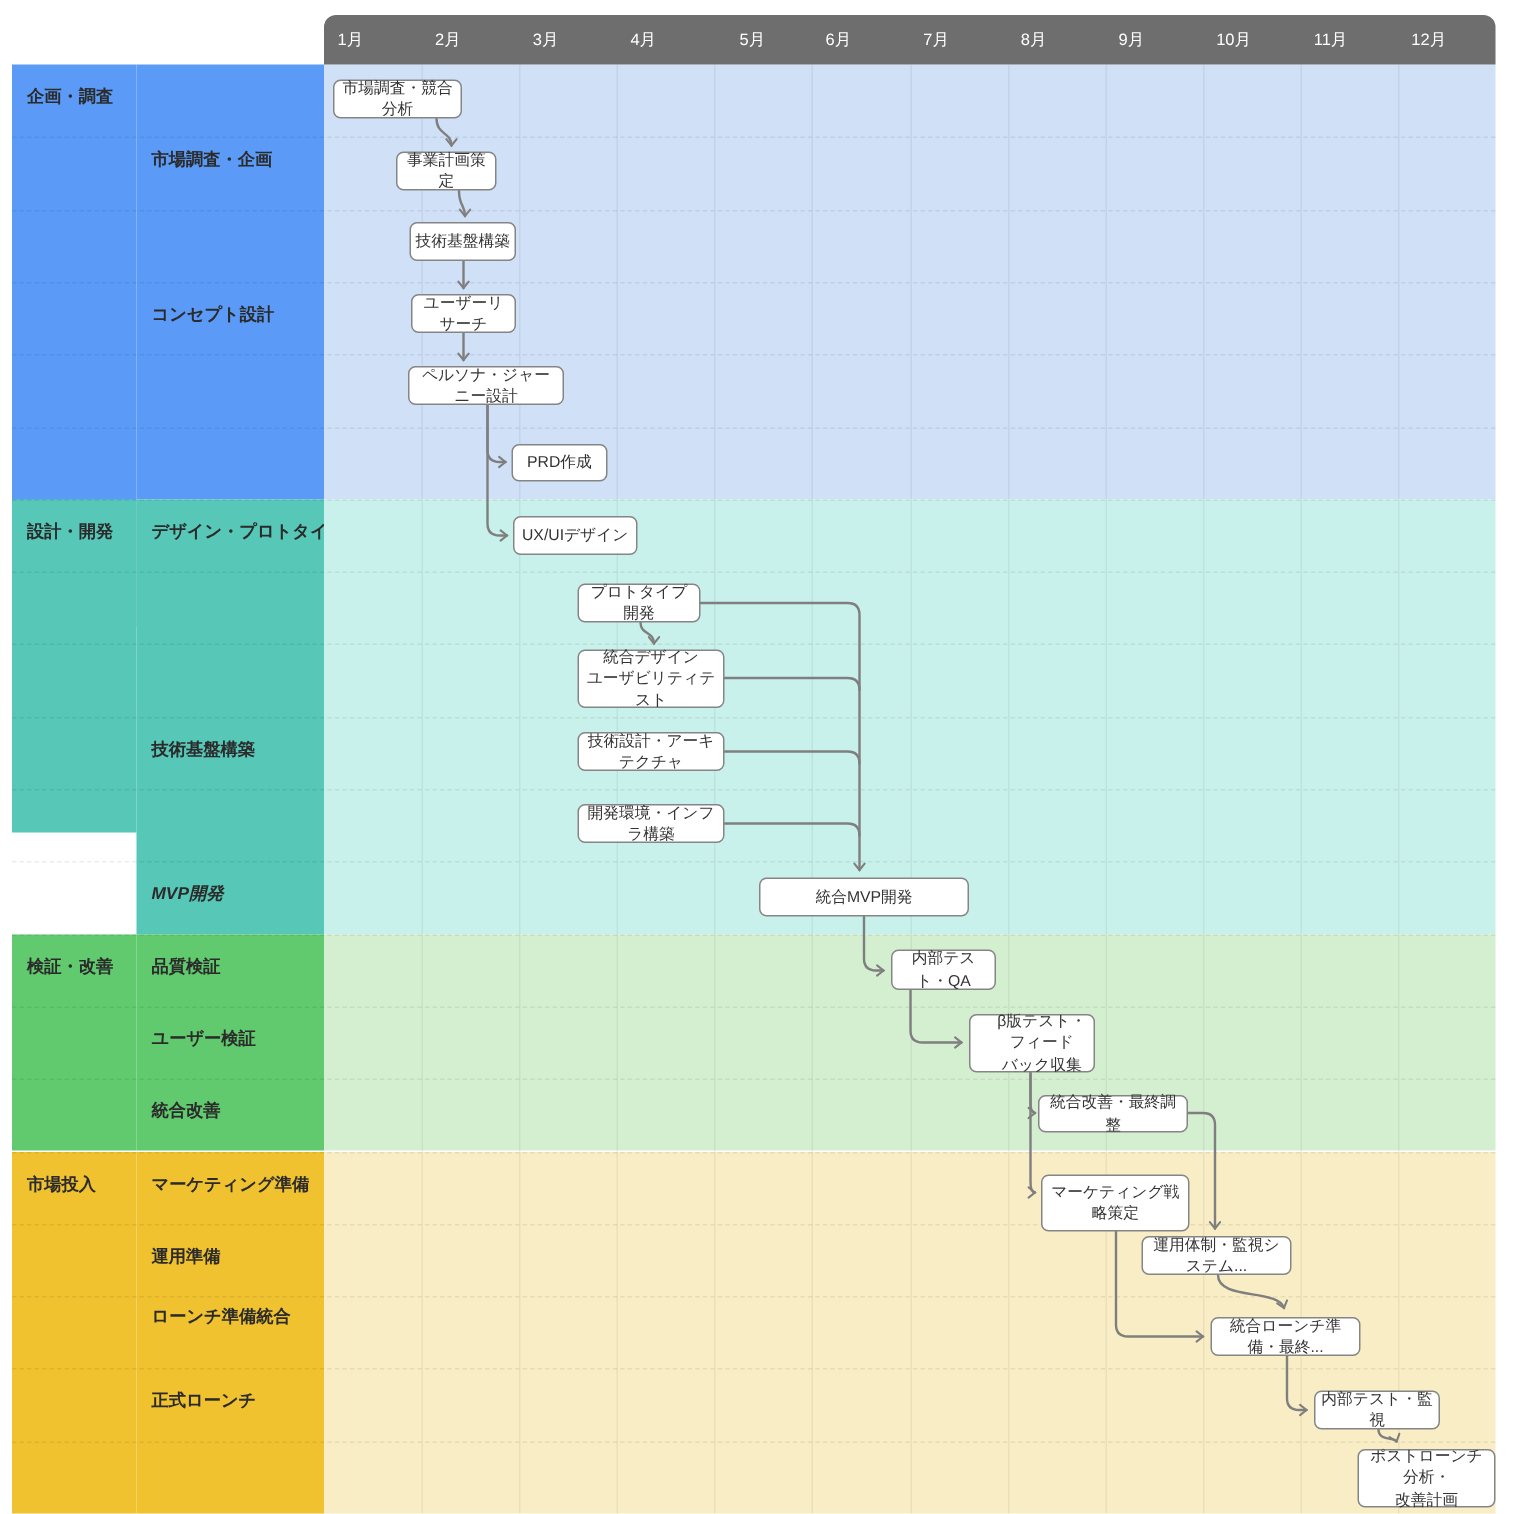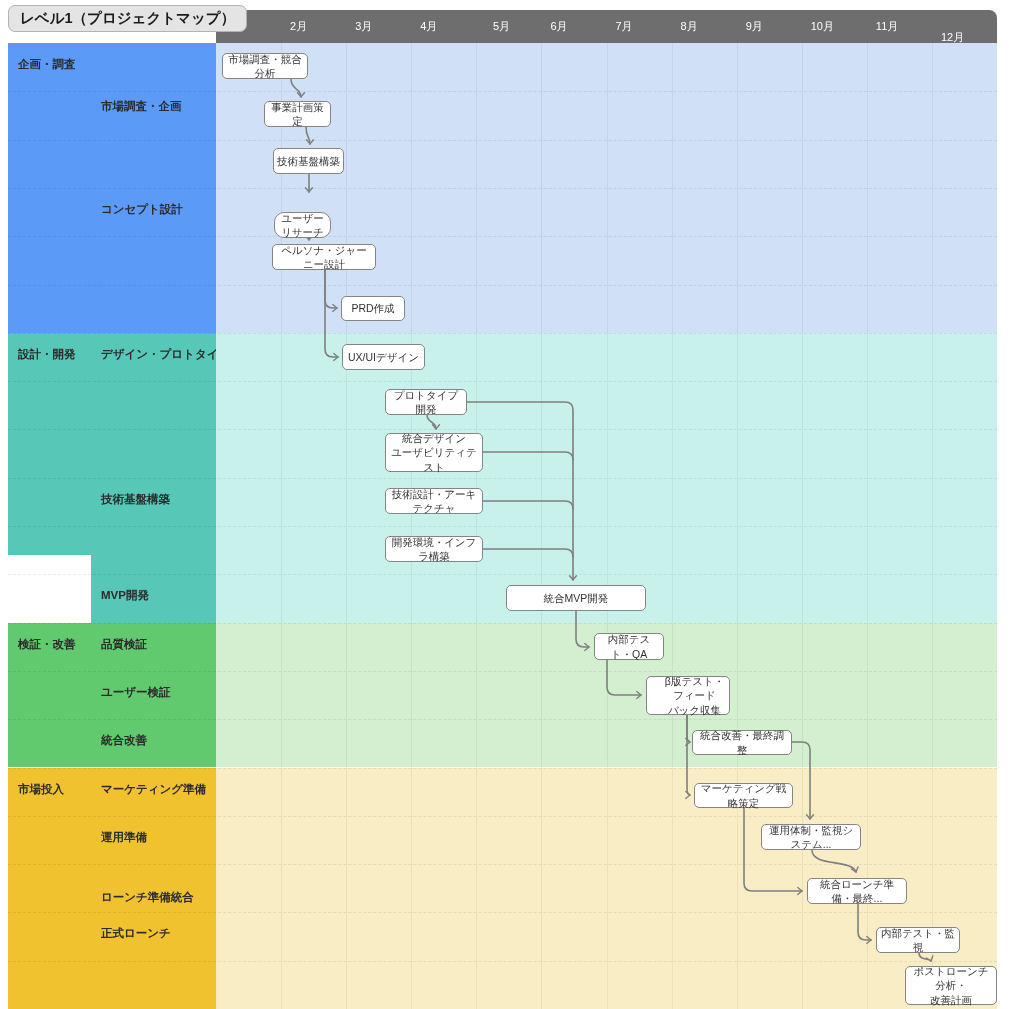--- a/index.html
+++ b/index.html
@@ -27,69 +27,68 @@
     font-size:10.5px;color:#333333;line-height:1.35;white-space:pre-line;z-index:20;
     box-sizing:border-box;padding:1px 3px;}
 
   #edge-layer{position:absolute;left:0;top:0;z-index:15;pointer-events:none;}
   #edge-layer path{fill:none;stroke:#7f7f7f;stroke-width:1.6px;stroke-linecap:round;}
 </style>
 </head>
 <body>
 
 <div id="canvas">
-  <div class="title-badge">レベル1（プロジェクトマップ）</div>
   <div class="month-header">
       <div class="month-label" style="left: 9px;">1月</div>
       <div class="month-label" style="left: 74.0833px;">2月</div>
       <div class="month-label" style="left: 139.167px;">3月</div>
       <div class="month-label" style="left: 204.25px;">4月</div>
       <div class="month-label" style="left: 277px;">5月</div>
       <div class="month-label" style="left: 334.417px;">6月</div>
       <div class="month-label" style="left: 399.5px;">7月</div>
       <div class="month-label" style="left: 464.583px;">8月</div>
       <div class="month-label" style="left: 529.667px;">9月</div>
       <div class="month-label" style="left: 594.75px;">10月</div>
       <div class="month-label" style="left: 659.833px;">11月</div>
-      <div class="month-label" style="left: 724.917px; margin-top: 11px;">12月</div>
+      <div class="month-label" style="left: 724.917px;">12月</div>
     </div>
   <div id="sections">
       <div class="sec-col" style="left: 8px; top: 43px; width: 83px; height: 375px; background: rgb(91, 155, 247);">
         <div class="sec-name" style="left: 10px; top: 14px;">企画・調査</div>
       </div>
       <div class="sec-col" style="left: 91px; top: 43px; width: 125px; height: 289.8px; background: rgb(91, 155, 247);">
         <div class="row-label" style="left: 10px; top: 14px; margin-top: 42px;">市場調査・企画</div>
         <div class="row-label" style="left: 10px; top: 158.9px;">コンセプト設計</div>
       </div>
       <div class="sec-chart" style="left: 216px; top: 43px; width: 781px; height: 289.8px; background: rgb(207, 224, 247);"></div>
       <div class="sec-col" style="left: 8px; top: 332.8px; width: 83px; height: 222px; background: rgb(87, 199, 183);">
         <div class="sec-name" style="left: 10px; top: 14px;">設計・開発</div>
       </div>
       <div class="sec-col" style="left: 91px; top: 332.8px; width: 125px; height: 289.8px; background: rgb(87, 199, 183);">
         <div class="row-label" style="left: 10px; top: 14px;">デザイン・プロトタイプ</div>
         <div class="row-label" style="left: 10px; top: 158.9px;">技術基盤構築</div>
-        <div class="row-label" style="left: 10px; top: 255.5px;">MVP開発</div>
+        <div class="row-label" style="left: 10px; top: 255.5px; font-style: italic;">MVP開発</div>
       </div>
       <div class="sec-chart" style="left: 216px; top: 332.8px; width: 781px; height: 289.8px; background: rgb(201, 241, 236);"></div>
       <div class="sec-col" style="left: 8px; top: 622.6px; width: 83px; height: 144.9px; background: rgb(97, 202, 110);">
         <div class="sec-name" style="left: 10px; top: 14px;">検証・改善</div>
       </div>
       <div class="sec-col" style="left: 91px; top: 622.6px; width: 125px; height: 144.9px; background: rgb(97, 202, 110);">
         <div class="row-label" style="left: 10px; top: 14px;">品質検証</div>
         <div class="row-label" style="left: 10px; top: 62.3px;">ユーザー検証</div>
         <div class="row-label" style="left: 10px; top: 110.6px;">統合改善</div>
       </div>
       <div class="sec-chart" style="left: 216px; top: 622.6px; width: 781px; height: 144.9px; background: rgb(212, 239, 208);"></div>
       <div class="sec-col" style="left: 8px; top: 767.5px; width: 83px; height: 241.5px; background: rgb(240, 194, 48);">
         <div class="sec-name" style="left: 10px; top: 14px;">市場投入</div>
       </div>
       <div class="sec-col" style="left: 91px; top: 767.5px; width: 125px; height: 241.5px; background: rgb(240, 194, 48);">
         <div class="row-label" style="left: 10px; top: 14px;">マーケティング準備</div>
         <div class="row-label" style="left: 10px; top: 62.3px;">運用準備</div>
-        <div class="row-label" style="left: 10px; top: 122px;">ローンチ準備統合</div>
+        <div class="row-label" style="left: 10px; top: 102px;">ローンチ準備統合</div>
         <div class="row-label" style="left: 10px; top: 158.9px;">正式ローンチ</div>
       </div>
       <div class="sec-chart" style="left: 216px; top: 767.5px; width: 781px; height: 241.5px; background: rgb(248, 237, 196);"></div>
     </div>
   <div id="grid">
       <div class="gridline-v" style="left: 281.083px; top: 43px; height: 966px;"></div>
       <div class="gridline-v" style="left: 346.167px; top: 43px; height: 966px;"></div>
       <div class="gridline-v" style="left: 411.25px; top: 43px; height: 966px;"></div>
       <div class="gridline-v" style="left: 476.333px; top: 43px; height: 966px;"></div>
       <div class="gridline-v" style="left: 541.417px; top: 43px; height: 966px;"></div>
@@ -145,34 +144,34 @@
         <path d="M744,808 L744,883 Q744,891 752,891 L802,891" marker-end="url(#arrowhead)"></path>
         <path d="M812,850 C812,867 852,859 856,872" marker-end="url(#arrowhead)"></path>
         <path d="M858,904 L858,932 Q858,940 866,940 L871,940" marker-end="url(#arrowhead)"></path>
         <path d="M919,953 C919,961 930,958 931,961" marker-end="url(#arrowhead)"></path>
       </g>
   </svg>
   <div id="nodes">
       <div class="node" style="left: 222px; top: 53px; width: 86px; height: 26px;">市場調査・競合分析</div>
       <div class="node" style="left: 264px; top: 101px; width: 67px; height: 26px;">事業計画策定</div>
       <div class="node" style="left: 273px; top: 148px; width: 71px; height: 26px;">技術基盤構築</div>
-      <div class="node" style="left: 274px; top: 212px; width: 57px; height: 26px; border-radius: 10px;">ユーザーリサーチ</div>
+      <div class="node" style="left: 274px; top: 196px; width: 70px; height: 26px;">ユーザーリサーチ</div>
       <div class="node" style="left: 272px; top: 244px; width: 104px; height: 26px;">ペルソナ・ジャーニー設計</div>
       <div class="node" style="left: 341px; top: 296px; width: 64px; height: 25px;">PRD作成</div>
       <div class="node" style="left: 342px; top: 344px; width: 83px; height: 26px;">UX/UIデザイン</div>
       <div class="node" style="left: 385px; top: 389px; width: 82px; height: 26px;">プロトタイプ開発</div>
       <div class="node" style="left: 385px; top: 433px; width: 98px; height: 39px;">統合デザイン
 ユーザビリティテスト</div>
       <div class="node" style="left: 385px; top: 488px; width: 98px; height: 26px;">技術設計・アーキテクチャ</div>
       <div class="node" style="left: 385px; top: 536px; width: 98px; height: 26px;">開発環境・インフラ構築</div>
       <div class="node" style="left: 506px; top: 585px; width: 140px; height: 26px;">統合MVP開発</div>
       <div class="node" style="left: 594px; top: 633px; width: 70px; height: 27px;">内部テスト・QA</div>
       <div class="node" style="left: 646px; top: 676px; width: 84px; height: 39px; padding-left: 16px;">β版テスト・フィード
 バック収集</div>
       <div class="node" style="left: 692px; top: 730px; width: 100px; height: 25px;">統合改善・最終調整</div>
-      <div class="node" style="left: 694px; top: 783px; width: 99px; height: 25px;">マーケティング戦略策定</div>
+      <div class="node" style="left: 694px; top: 783px; width: 99px; height: 38px;">マーケティング戦略策定</div>
       <div class="node" style="left: 761px; top: 824px; width: 100px; height: 26px;">運用体制・監視システム...</div>
       <div class="node" style="left: 807px; top: 878px; width: 100px; height: 26px;">統合ローンチ準備・最終...</div>
       <div class="node" style="left: 876px; top: 927px; width: 84px; height: 26px;">内部テスト・監視</div>
       <div class="node" style="left: 905px; top: 966px; width: 92px; height: 39px;">ポストローンチ分析・
 改善計画</div>
     </div>
 </div>
 
 </body></html>

